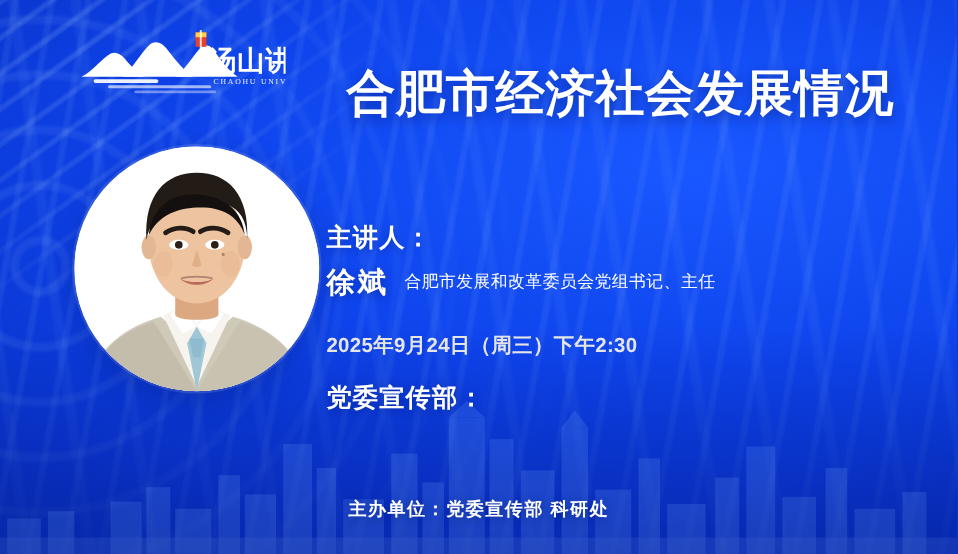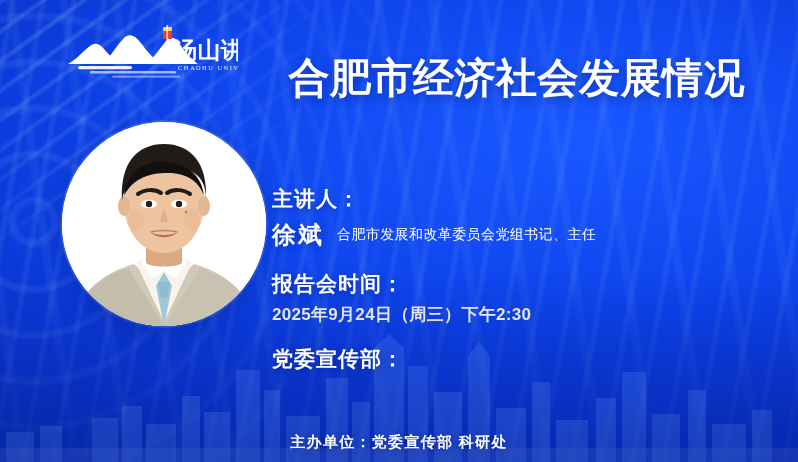--- a/index.html
+++ b/index.html
@@ -188,21 +188,21 @@
     letter-spacing: 0.4px;
     color: #ffffff;
   }
   .gap-lg { height: 20px; }
   .gap-sm { height: 6px; }
 
   
   .footer {
     position: absolute;
     left: 0; right: 0;
-    top: 433px;
+    top: 415px;
     text-align: center;
     color: #ffffff;
     font-size: 15px;
     font-weight: 700;
     letter-spacing: 1.3px;
     text-shadow: 0 2px 7px rgba(4,22,96,0.40);
   }
 </style>
 </head>
 <body>
@@ -326,21 +326,20 @@
   <div class="info">
 
     <div class="info-label">主讲人：</div>
     <div class="speaker-row">
       <span class="speaker-name">徐斌</span>
       <span class="speaker-title">合肥市发展和改革委员会党组书记、主任</span>
     </div>
 
     <div class="gap-lg"></div>
 
-    <div class="info-label">报告会时间：</div>
     <div class="gap-sm"></div>
     <div class="info-value">2025年9月24日（周三）下午2:30</div>
 
     <div class="gap-lg"></div>
 
     <div class="info-label">党委宣传部：</div>
     <div class="gap-sm"></div>
   </div>
 
   <div class="footer">主办单位：党委宣传部  科研处</div>

